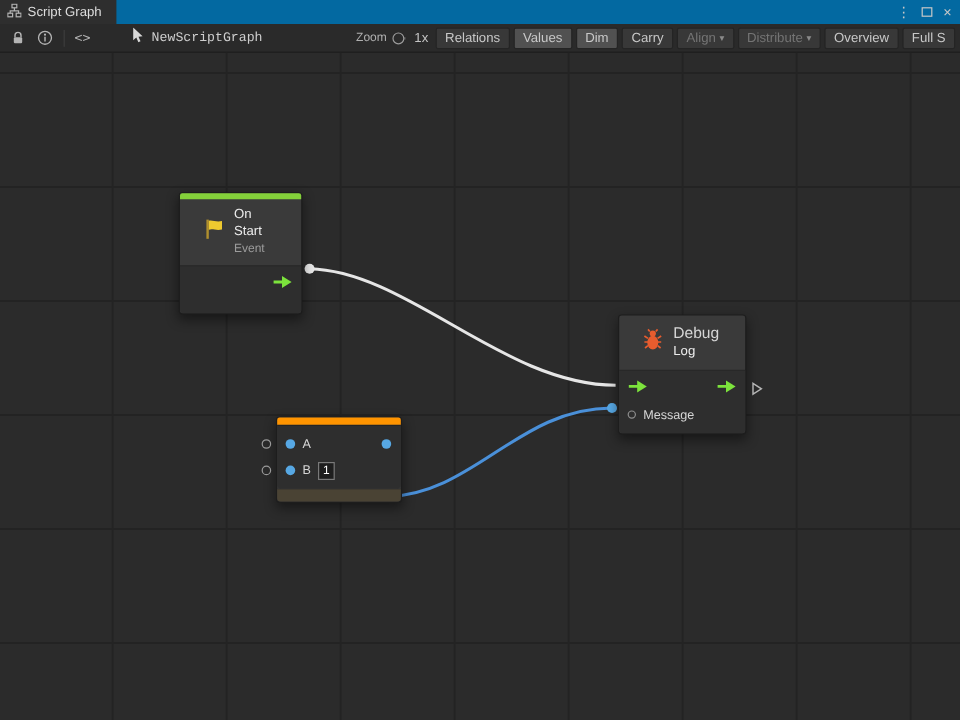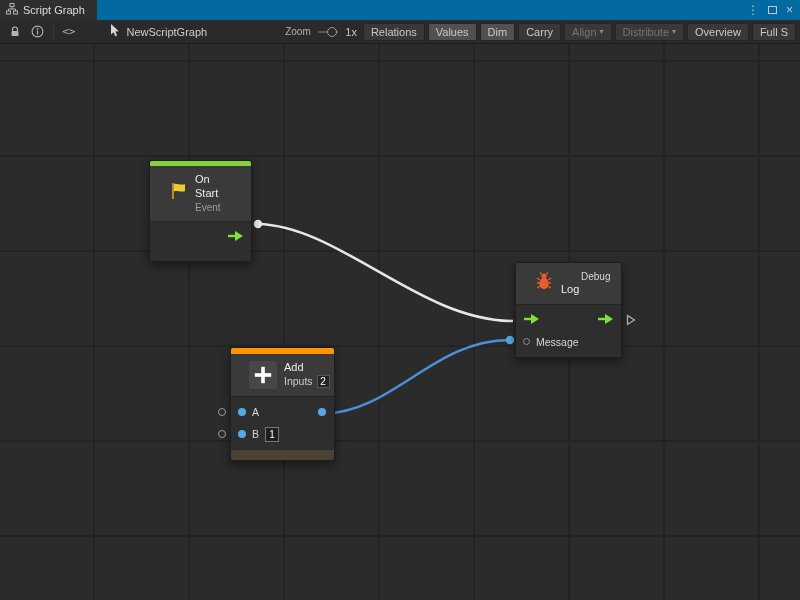--- a/index.html
+++ b/index.html
@@ -17,21 +17,21 @@
   .win-controls span { line-height:1; cursor:default; }
 
   
   .toolbar { position:absolute; left:0; top:20px; width:800px; height:24px;
     background:#2a2a2a; border-bottom:1px solid #1c1c1c; display:flex;
     align-items:center; font-size:11px; color:#c4c4c4; padding:0 4px; overflow:hidden; }
   .ticon { display:flex; align-items:center; justify-content:center; height:18px;
     padding:0 5px; }
   .sep { width:1px; height:14px; background:#3c3c3c; margin:0 4px; }
   .code-glyph { font-family:"DejaVu Sans Mono", monospace; font-size:11px; color:#b4b4b4; }
-  .graph-name { margin-left:30px; display:flex; align-items:center; gap:5px; color:#cfcfcf; }
+  .graph-name { margin-left:30px; display:flex; align-items:center; gap:5px; color:#cfcfcf;font-family:Liberation Mono, monospace; }
   .zoom-label { margin-left:78px; color:#b0b0b0; font-size:10px; }
   .zoom-track { width:90px; height:2px; background:#5a5a5a; position:relative; margin:0 7px; }
   .zoom-knob { position:absolute; right:1px; top:-4px; width:10px; height:10px;
     border-radius:50%; background:#2b2b2b; border:1px solid #9a9a9a; }
   .zoom-value { color:#c4c4c4; margin-right:6px; }
   .tbtn-group { margin-left:auto; display:flex; gap:3px; }
   .tbtn { height:18px; display:flex; align-items:center; gap:3px; padding:0 7px;
     background:#383838; border:1px solid #242424; border-radius:2px;
     color:#c8c8c8; white-space:nowrap; cursor:default; }
   .tbtn.active { background:#515151;align-items:center; }
@@ -219,21 +219,21 @@
             <line x1="17" y1="12" x2="14" y2="12"></line>
               <line x1="16.5" y1="17" x2="14" y2="15"></line>
             <line x1="7.5" y1="3.2" x2="6" y2="1.5"></line>
               <line x1="12.5" y1="3.2" x2="14" y2="1.5"></line>
           </g>
           <circle cx="10" cy="5" r="2.6" fill="#e85c2e"></circle>
           <ellipse cx="10" cy="12.5" rx="4.6" ry="5.8" fill="#e85c2e"></ellipse>
         </svg>
       </span>
       <div>
-        <div class="node-sub" style="color:#d6d6d6;font-size:10px;margin-left:20px;">Debug</div>
+        <div class="node-sub" style="color:#d6d6d6;font-size:13px;">Debug</div>
         <div class="node-title">Log</div>
       </div>
     </div>
     <div class="node-ports">
       <div class="port-row split">
         <span>
           <svg width="17" height="12" viewBox="0 0 17 12">
             <path d="M1 6 H9" stroke="#7ce33c" stroke-width="2.4"></path>
             <path d="M8 1 L16 6 L8 11 Z" fill="#7ce33c"></path>
           </svg>
@@ -252,35 +252,20 @@
       </div>
       <div class="port-row">
         <span class="dot gray"></span>
         <span>Message</span>
       </div>
     </div>
   </div>
 
   <div class="node" id="node-add">
     <div class="strip orange"></div>
-    <div class="node-header">
-      <span class="icon-box">
-        <svg width="20" height="20" viewBox="0 0 22 22">
-          <rect x="9" y="2" width="4" height="18" fill="#ffffff"></rect>
-          <rect x="2" y="9" width="18" height="4" fill="#ffffff"></rect>
-        </svg>
-      </span>
-      <div>
-        <div class="node-title">Add</div>
-        <div class="inputs-line">
-          <span class="node-sub" style="color:#cccccc;font-size:10.5px;">Inputs</span>
-          <span class="count-box">2</span>
-        </div>
-      </div>
-    </div>
     <div class="node-ports">
       <div class="port-row">
         <span class="ext-circle" style="top:7px;"></span>
         <span class="dot"></span>
         <span>A</span>
         <span class="dot out"></span>
       </div>
       <div class="port-row">
         <span class="ext-circle" style="top:7px;"></span>
         <span class="dot"></span>

